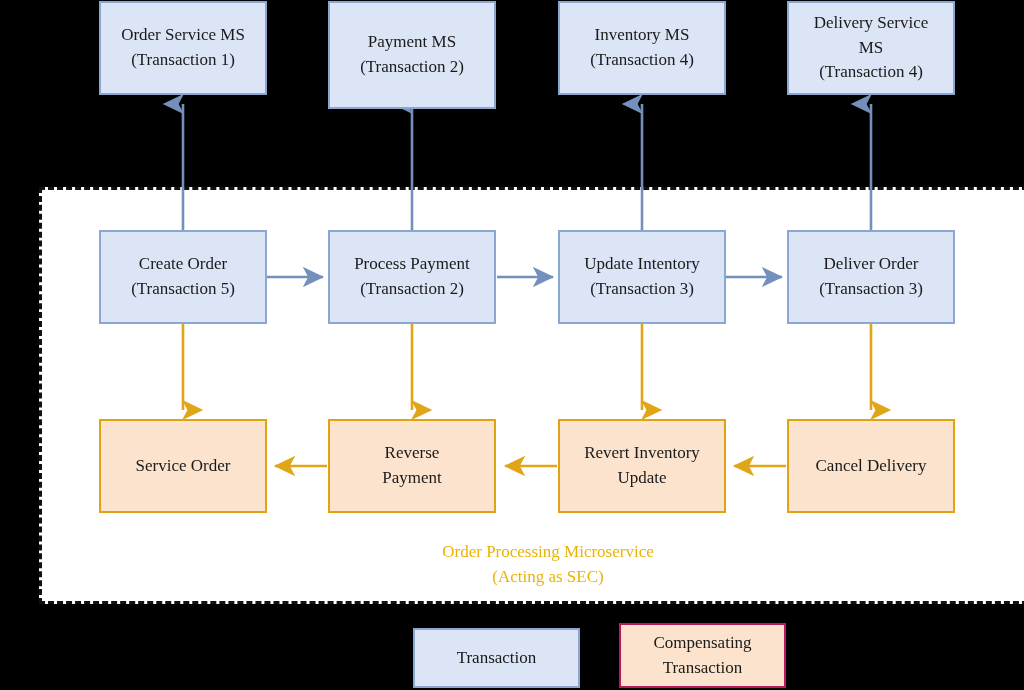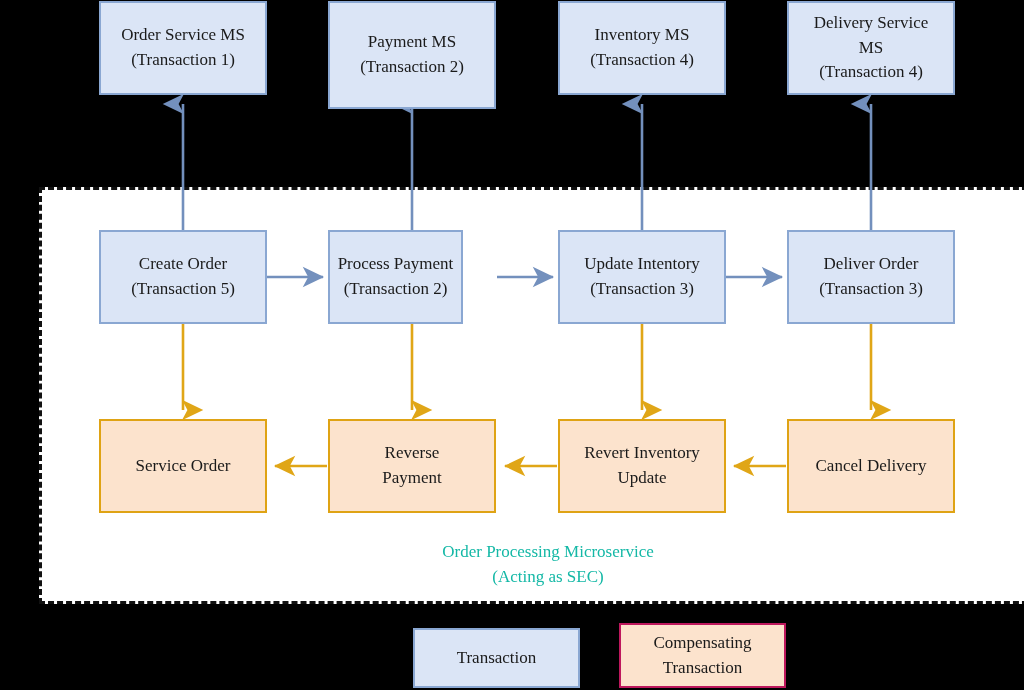--- a/index.html
+++ b/index.html
@@ -55,21 +55,21 @@
     border: 2px solid #dfa314;
   }
   .node .label {
     padding: 2px 6px;
     white-space: pre-line;
   }
   .caption {
     position: absolute;
     text-align: center;
     font-size: 17px;
-    color: #14b8a6;
+    color: #eab308;
     line-height: 1.45;
     white-space: pre-line;
     z-index: 6;
   }
   .legend-item {
     position: absolute;
     box-sizing: border-box;
     display: flex;
     align-items: center;
     justify-content: center;
@@ -166,21 +166,21 @@
   <div class="node node-blue" style="left:751px; top:1px; width:168px; height:94px;">
     <span class="label">Delivery Service
 MS
 (Transaction 4)</span>
   </div>
 
   <div class="node node-blue" style="left:63px; top:230px; width:168px; height:94px;">
     <span class="label">Create Order
 (Transaction 5)</span>
   </div>
-  <div class="node node-blue" style="left:292px; top:230px; width:135px; height:94px;">
+  <div class="node node-blue" style="left:292px; top:230px; width:168px; height:94px;">
     <span class="label">Process Payment
 (Transaction 2)</span>
   </div>
   <div class="node node-blue" style="left:522px; top:230px; width:168px; height:94px;justify-content:center;">
     <span class="label">Update Intentory
 (Transaction 3)</span>
   </div>
   <div class="node node-blue" style="left:751px; top:230px; width:168px; height:94px;">
     <span class="label">Deliver Order
 (Transaction 3)</span>

